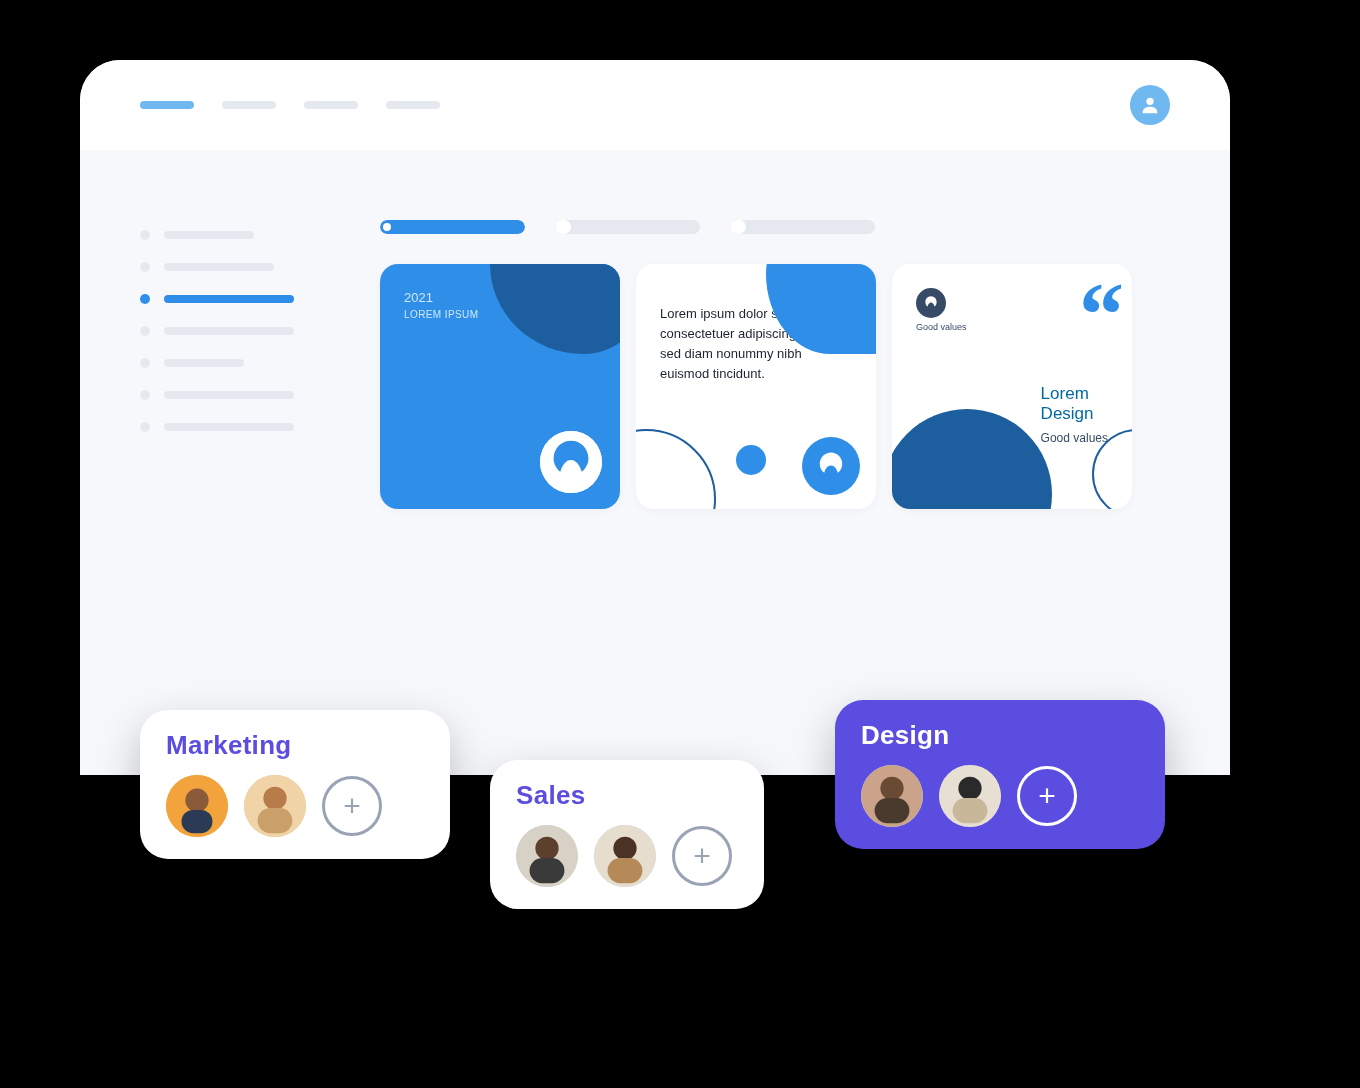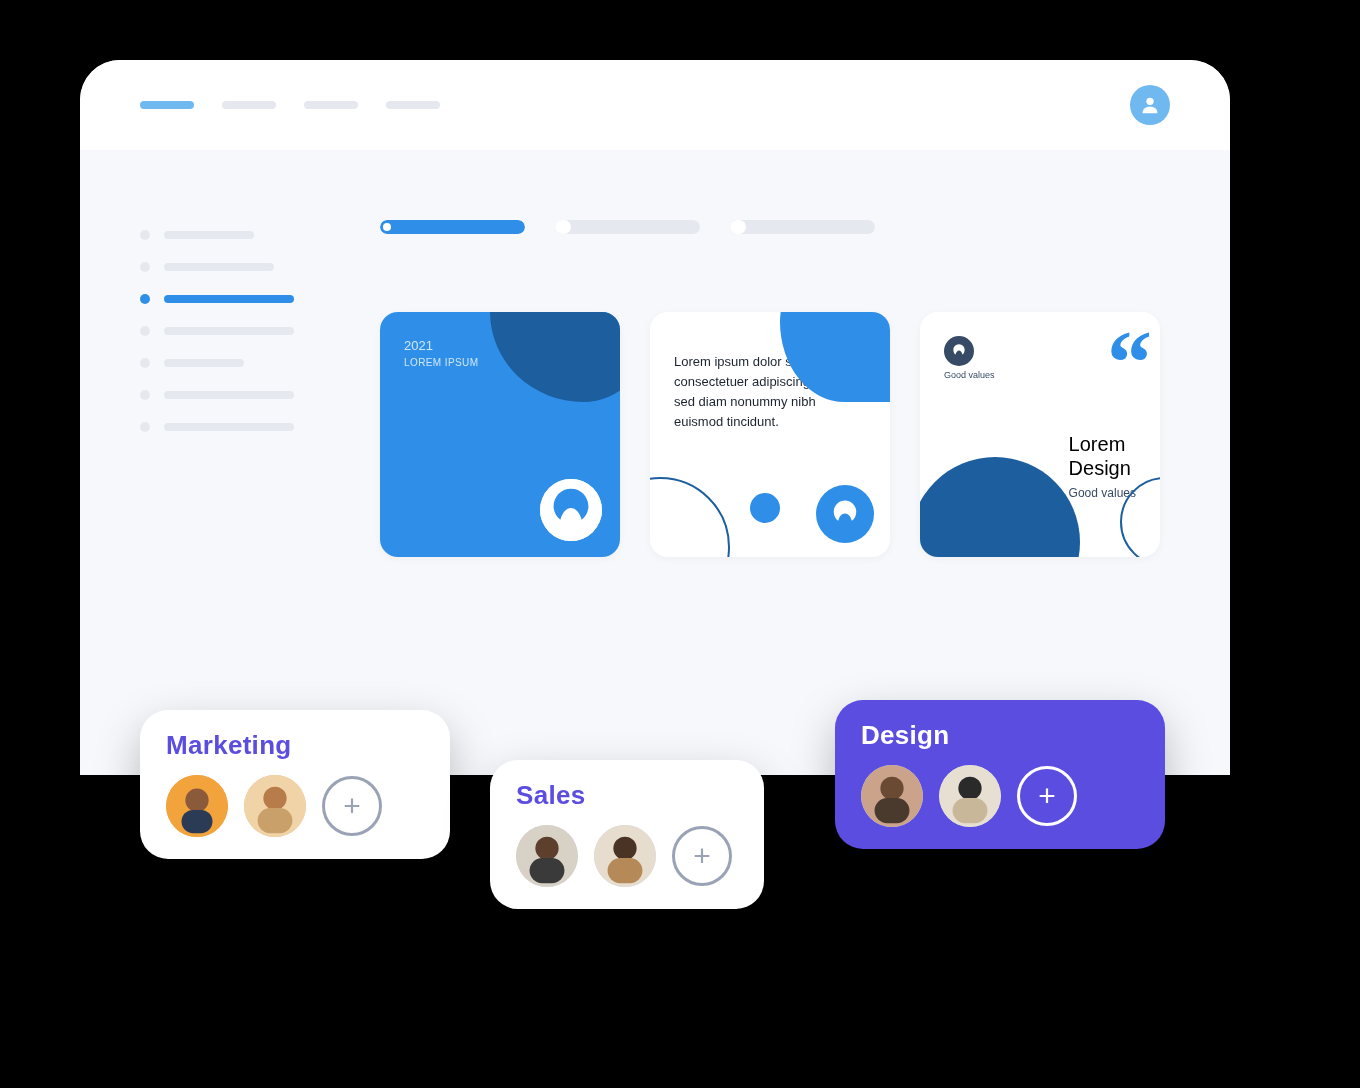--- a/index.html
+++ b/index.html
@@ -110,22 +110,21 @@
     background: #fff;
   }
   .progress.rest { background: #e5e8ef; }
   .progress.rest .dotwrap {
     position: absolute; left: 0; top: 0; width: 16px; height: 14px;
     background: #fff; border-radius: 7px;
   }
 
   .cards {
     display: flex;
-    gap: 30px;
-    margin-top: 48px;
+    gap: 16px;
   }
   .card {
     width: 240px; height: 245px;
     border-radius: 18px;
     background: #fff;
     position: relative;
     overflow: hidden;
     box-shadow: 0 2px 8px rgba(0,0,0,.04);
   }
   
@@ -197,21 +196,21 @@
   .card3 .quotes {
     position: absolute; right: 20px; top: 24px;
     font-size: 90px; color: #2f8fe8; font-weight: 700;
     line-height: .6; letter-spacing: -12px;
     font-family: Georgia, serif;
   }
   .card3 .lorem {
     position: absolute; right: 24px; top: 120px;
     text-align: left;
   }
-  .card3 .lorem .t1 { font-size: 20px; color: #000000; line-height: 1.2; }
+  .card3 .lorem .t1 { font-size: 17px; color: #0369a1; line-height: 1.2; }
   .card3 .lorem .t2 { font-size: 12px; color: #374a66; margin-top: 6px; }
   .card3 .arc {
     position: absolute; left: -10px; bottom: -70px;
     width: 170px; height: 170px; border-radius: 50%;
     background: #1c5e9e;
   }
   .card3 .ring2 {
     position: absolute; right: -50px; bottom: -10px;
     width: 90px; height: 90px; border-radius: 50%;
     border: 2px solid #1c5e9e;

